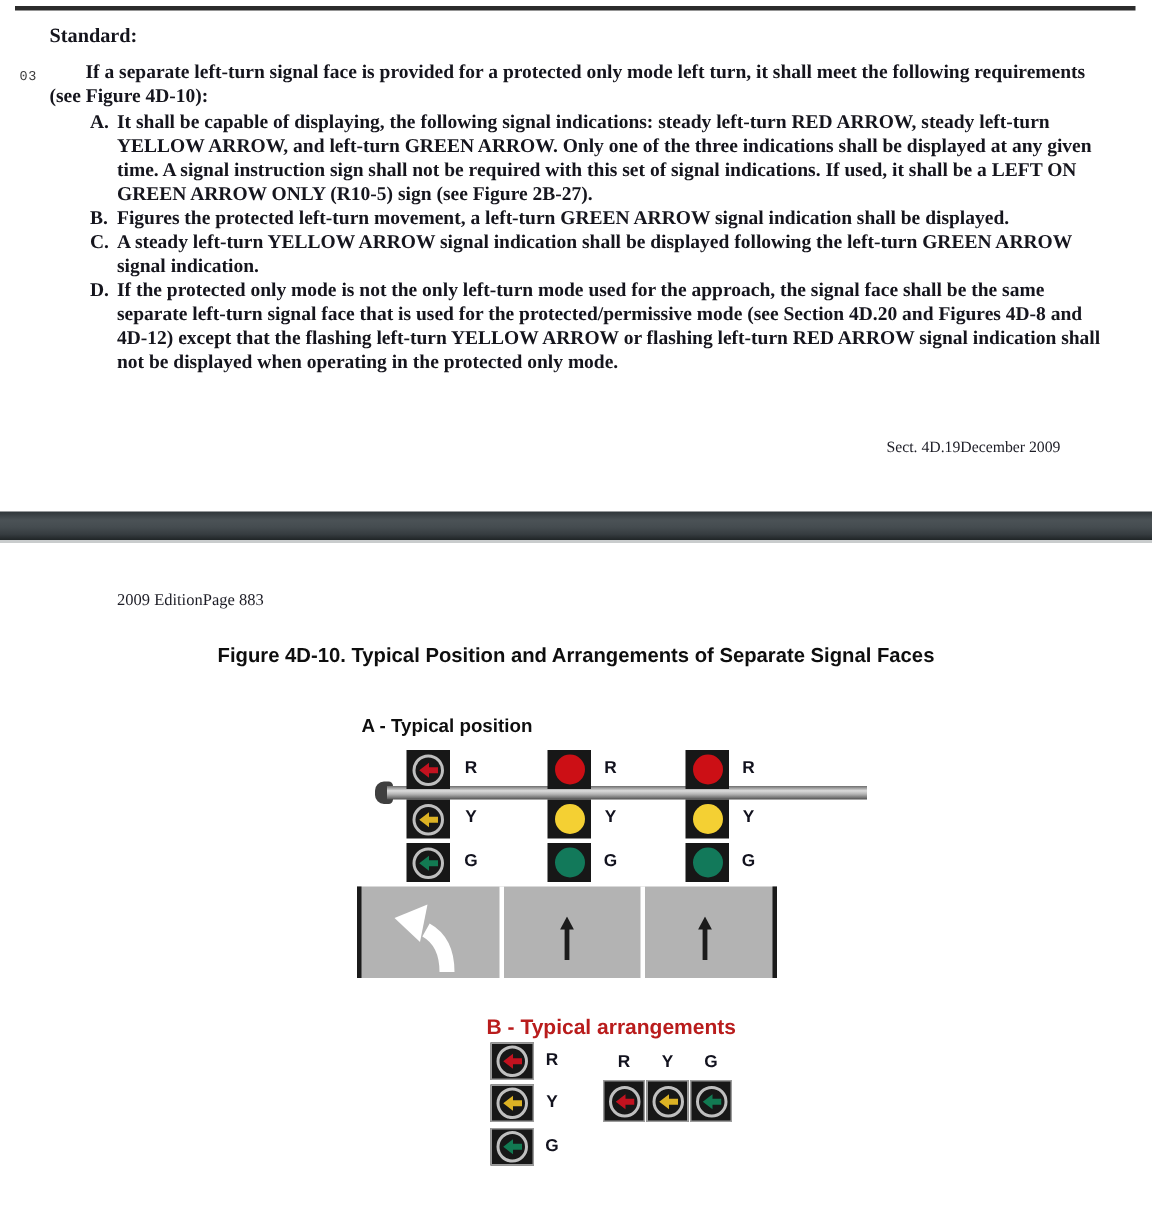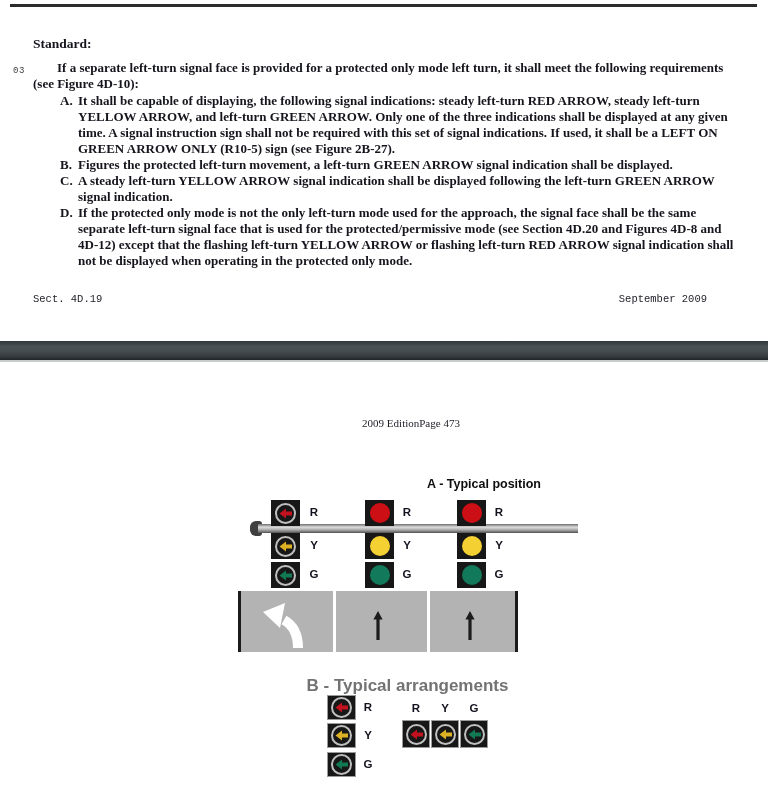--- a/index.html
+++ b/index.html
@@ -10,61 +10,61 @@
     font-family:"Liberation Serif", serif;
   }
 
   
   .top-rule { position:absolute; left:10px; right:11px; top:4px; height:3px; background:#2c2c2c; }
 
   .p1-text {
     position:absolute; left:33px; top:16px; width:704px;
     font-weight:bold; font-size:13px; line-height:16px; color:#15151d;
   }
-  .std-heading { font-size:13.5px; margin-bottom:8px;margin-top:20px; }
+  .std-heading { font-size:13.5px; margin-bottom:8px; }
   .para { position:relative; text-indent:24px; margin-bottom:1px; }
   .para-num {
     position:absolute; left:-20px; top:3px; text-indent:0;
     font-size:9px; font-weight:normal; color:#3c3c3c; letter-spacing:0.5px;font-family:Liberation Mono, monospace;
   }
   .req-list { list-style:none; }
   .req-list li { position:relative; padding-left:45px; }
   .li-label { position:absolute; left:27px; top:0; }
 
   .p1-footer {
     position:absolute; left:33px; right:61px; top:293px;
-    display:flex; justify-content:space-between;
-    font-size:10.5px; color:#1d1d26; font-weight:normal;font-family:Liberation Mono, monospace;
+    display:flex; justify-content:flex-end;
+    font-size:10.5px; color:#1d1d26; font-weight:normal;
   }
 
   
   .divider-bar {
     position:absolute; left:0; right:0; top:341px; height:19px;
     background:linear-gradient(180deg,#30363a 0%,#4b5256 30%,#454c50 55%,#363c40 80%,#202527 100%);
     box-shadow:0 2px 0 #c9cccd;
   }
 
   
   .p2-header {
     position:absolute; left:78px; right:24px; top:394px;
-    display:flex; justify-content:center;
-    font-size:11px; color:#1d1d26;margin-top:23px;
+    display:flex; justify-content:flex-start;
+    font-size:11px; color:#1d1d26;
   }
   .fig-title {
     position:absolute; left:0; right:0; top:428px; text-align:center;
     font-family:"Liberation Sans", sans-serif; font-weight:bold;
     font-size:13.5px; line-height:18px; color:#0e0e0e;
   }
   .sec-a-title {
-    position:absolute; left:241px; width:300px; top:477px; text-align:right;
+    position:absolute; left:241px; width:300px; top:477px; text-align:left;
     font-family:"Liberation Sans", sans-serif; font-weight:bold; font-size:12.5px; color:#0e0e0e;
   }
   .sec-b-title {
     position:absolute; left:300px; width:215px; top:676px; text-align:center;
-    font-family:"Liberation Sans", sans-serif; font-weight:bold; font-size:17px; color:#737373;
+    font-family:"Liberation Sans", sans-serif; font-weight:bold; font-size:14px; color:#b91c1c;
   }
 
   
   .pole {
     position:absolute; left:258px; top:524px; width:320px; height:9px; z-index:1;
     background:linear-gradient(180deg,#6d6d6d 0%,#dcdcdc 35%,#b5b5b5 60%,#787878 85%,#4e4e4e 100%);
   }
   .pole-cap {
     position:absolute; left:250px; top:521px; width:12px; height:15px; z-index:1;
     background:#3f3f3f; border-radius:6px 3px 3px 6px;
@@ -135,31 +135,32 @@
       </li>
       <li>
         <span class="li-label">D.</span>
         <span>If the protected only mode is not the only left-turn mode used for the approach, the signal face shall be the same separate left-turn signal face that is used for the protected/permissive mode (see Section 4D.20 and Figures 4D-8 and 4D-12) except that the flashing left-turn YELLOW ARROW or flashing left-turn RED ARROW signal indication shall not be displayed when operating in the protected only mode.</span>
       </li>
     </ol>
   </div>
 
   <div class="p1-footer">
     <span>Sect. 4D.19</span>
-    <span>September 2009</span>
+    <span>December 2009</span>
   </div>
 
   <div class="divider-bar"></div>
 
   <div class="p2-header">
     <span>2009 Edition</span>
-    <span>Page 473</span>
+    <span>Page 883</span>
   </div>
 
   <div class="fig-title">
+    <div>Figure 4D-10. Typical Position and Arrangements of Separate Signal Faces</div>
   </div>
 
   <div class="sec-a-title">A - Typical position</div>
 
   <div class="pole-cap"></div>
   <div class="pole"></div>
 
   <div class="sigbox" style="left:271px; top:500px;">
     <div class="ring">
       <svg width="13" height="11" viewBox="0 0 13 11">

